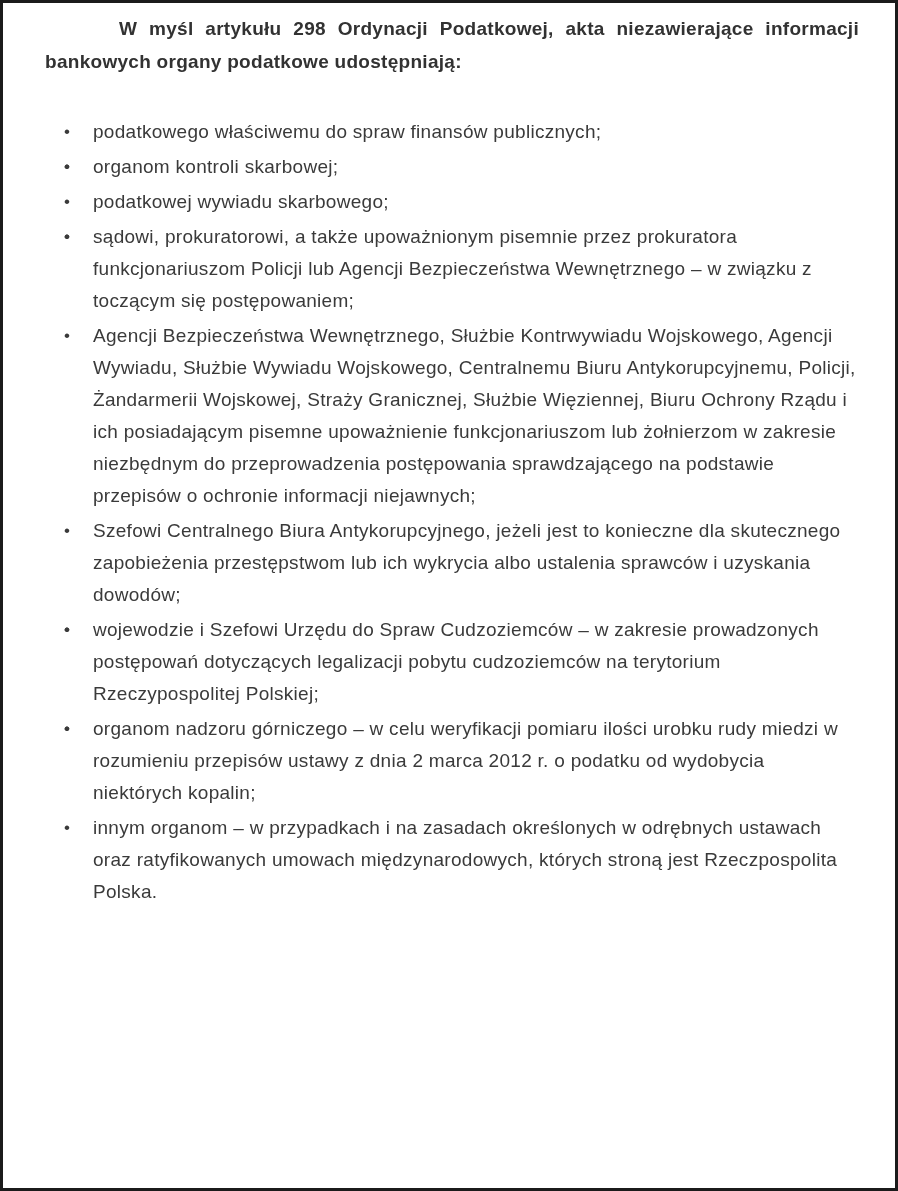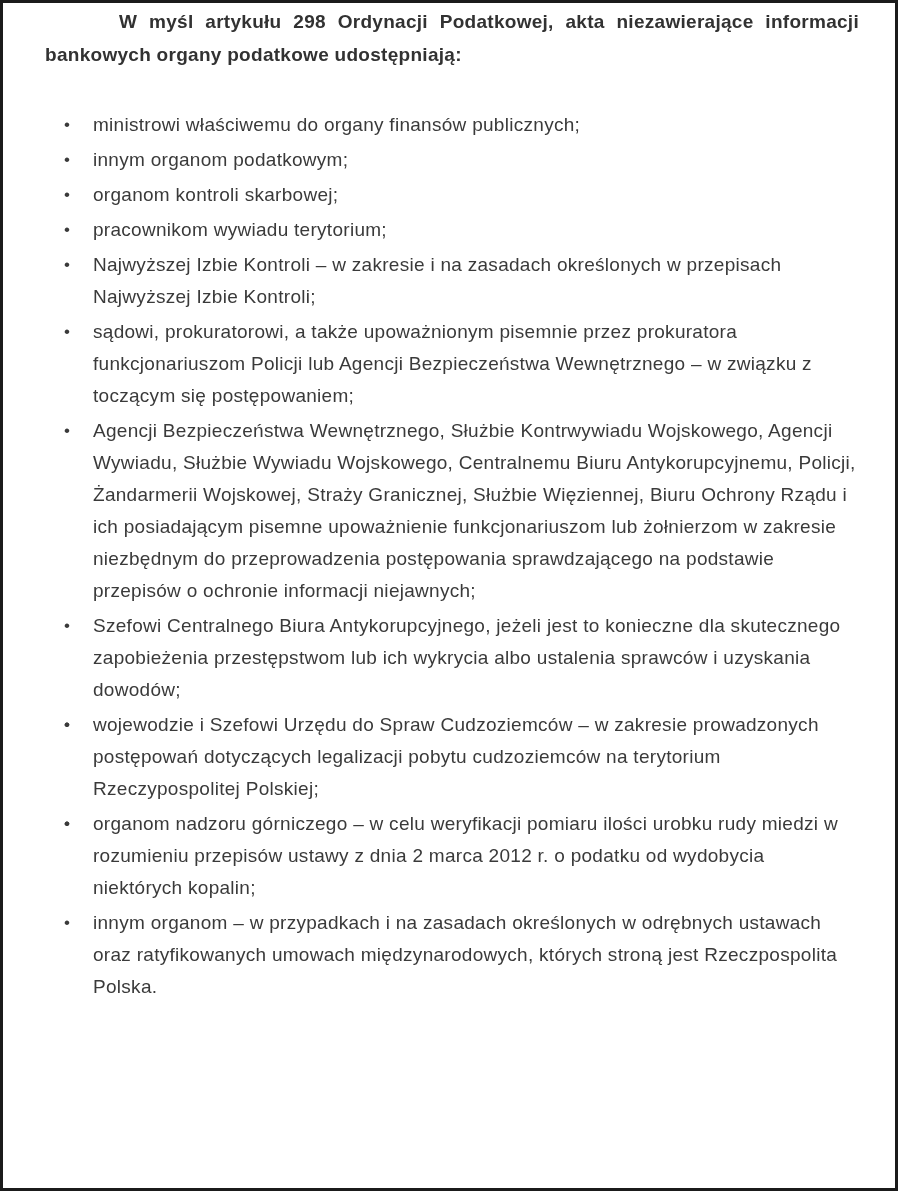--- a/index.html
+++ b/index.html
@@ -6,21 +6,21 @@
     margin: 0;
     padding: 0;
     background: #ffffff;
   }
   .page {
     box-sizing: border-box;
     width: 898px;
     height: 1191px;
     border: 3px solid #1b1b1b;
     background: #ffffff;
-    padding: 2px 36px 0 42px;
+    padding: 9px 36px 0 42px;
     overflow: hidden;
     font-family: "Liberation Sans", "DejaVu Sans", sans-serif;
     font-size: 19px;
     line-height: 32px;
     letter-spacing: 0.015em;
     color: #3a3a3a;
   }
   .intro {
     margin: 0;
     text-align: justify;
@@ -50,37 +50,35 @@
 </head>
 <body>
 
 <div class="page">
 
   <p class="intro">W myśl artykułu 298 Ordynacji Podatkowej, akta niezawierające informacji bankowych organy podatkowe udostępniają:</p>
 
   <ul class="bullet-list">
     <li>
       <span class="dot">•</span>
-      <span>ministrowi właściwemu do organy finansów publicznych;</span>
+      <span>podatkowego właściwemu do spraw finansów publicznych;</span>
     </li>
     <li>
       <span class="dot">•</span>
-      <span>innym organom podatkowym;</span>
     </li>
     <li>
       <span class="dot">•</span>
       <span>organom kontroli skarbowej;</span>
     </li>
     <li>
       <span class="dot">•</span>
-      <span>pracownikom wywiadu terytorium;</span>
+      <span>podatkowej wywiadu skarbowego;</span>
     </li>
     <li>
       <span class="dot">•</span>
-      <span>Najwyższej Izbie Kontroli – w zakresie i na zasadach określonych w przepisach Najwyższej Izbie Kontroli;</span>
     </li>
     <li>
       <span class="dot">•</span>
       <span>sądowi, prokuratorowi, a także upoważnionym pisemnie przez prokuratora funkcjonariuszom Policji lub Agencji Bezpieczeństwa Wewnętrznego – w związku z toczącym się postępowaniem;</span>
     </li>
     <li>
       <span class="dot">•</span>
       <span>Agencji Bezpieczeństwa Wewnętrznego, Służbie Kontrwywiadu Wojskowego, Agencji Wywiadu, Służbie Wywiadu Wojskowego, Centralnemu Biuru Antykorupcyjnemu, Policji, Żandarmerii Wojskowej, Straży Granicznej, Służbie Więziennej, Biuru Ochrony Rządu i ich posiadającym pisemne upoważnienie funkcjonariuszom lub żołnierzom w zakresie niezbędnym do przeprowadzenia postępowania sprawdzającego na podstawie przepisów o ochronie informacji niejawnych;</span>
     </li>
     <li>

